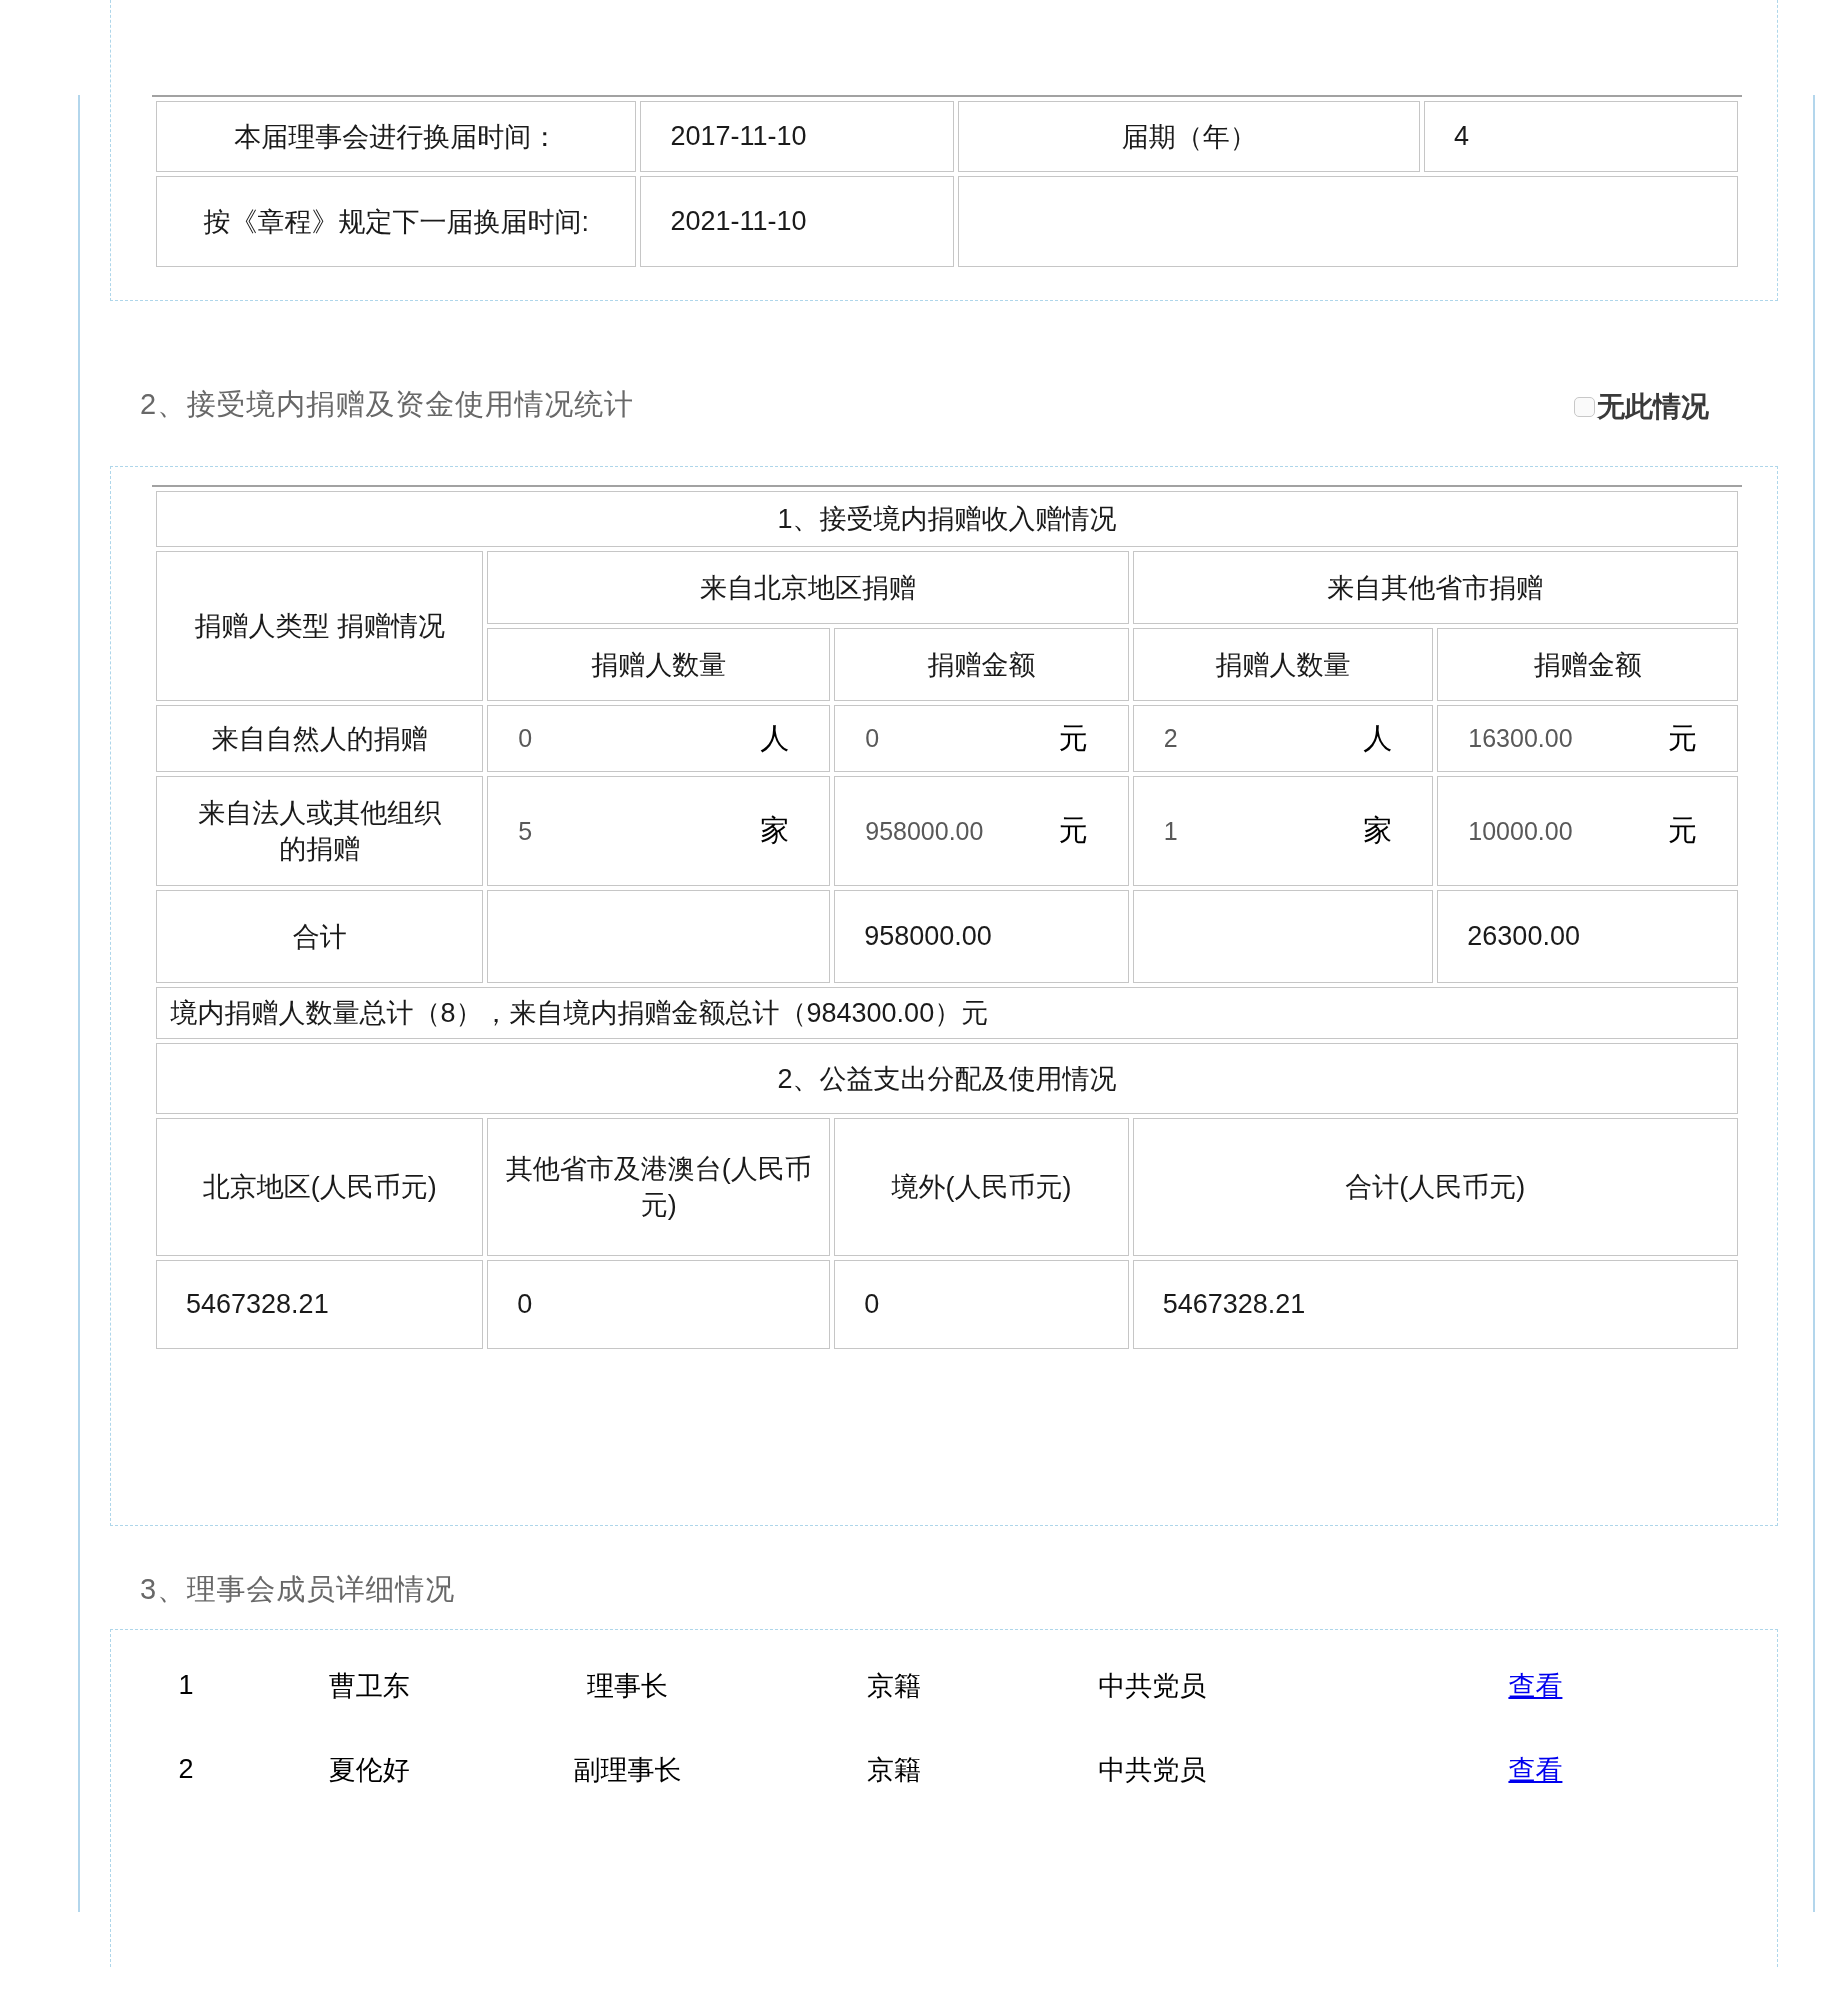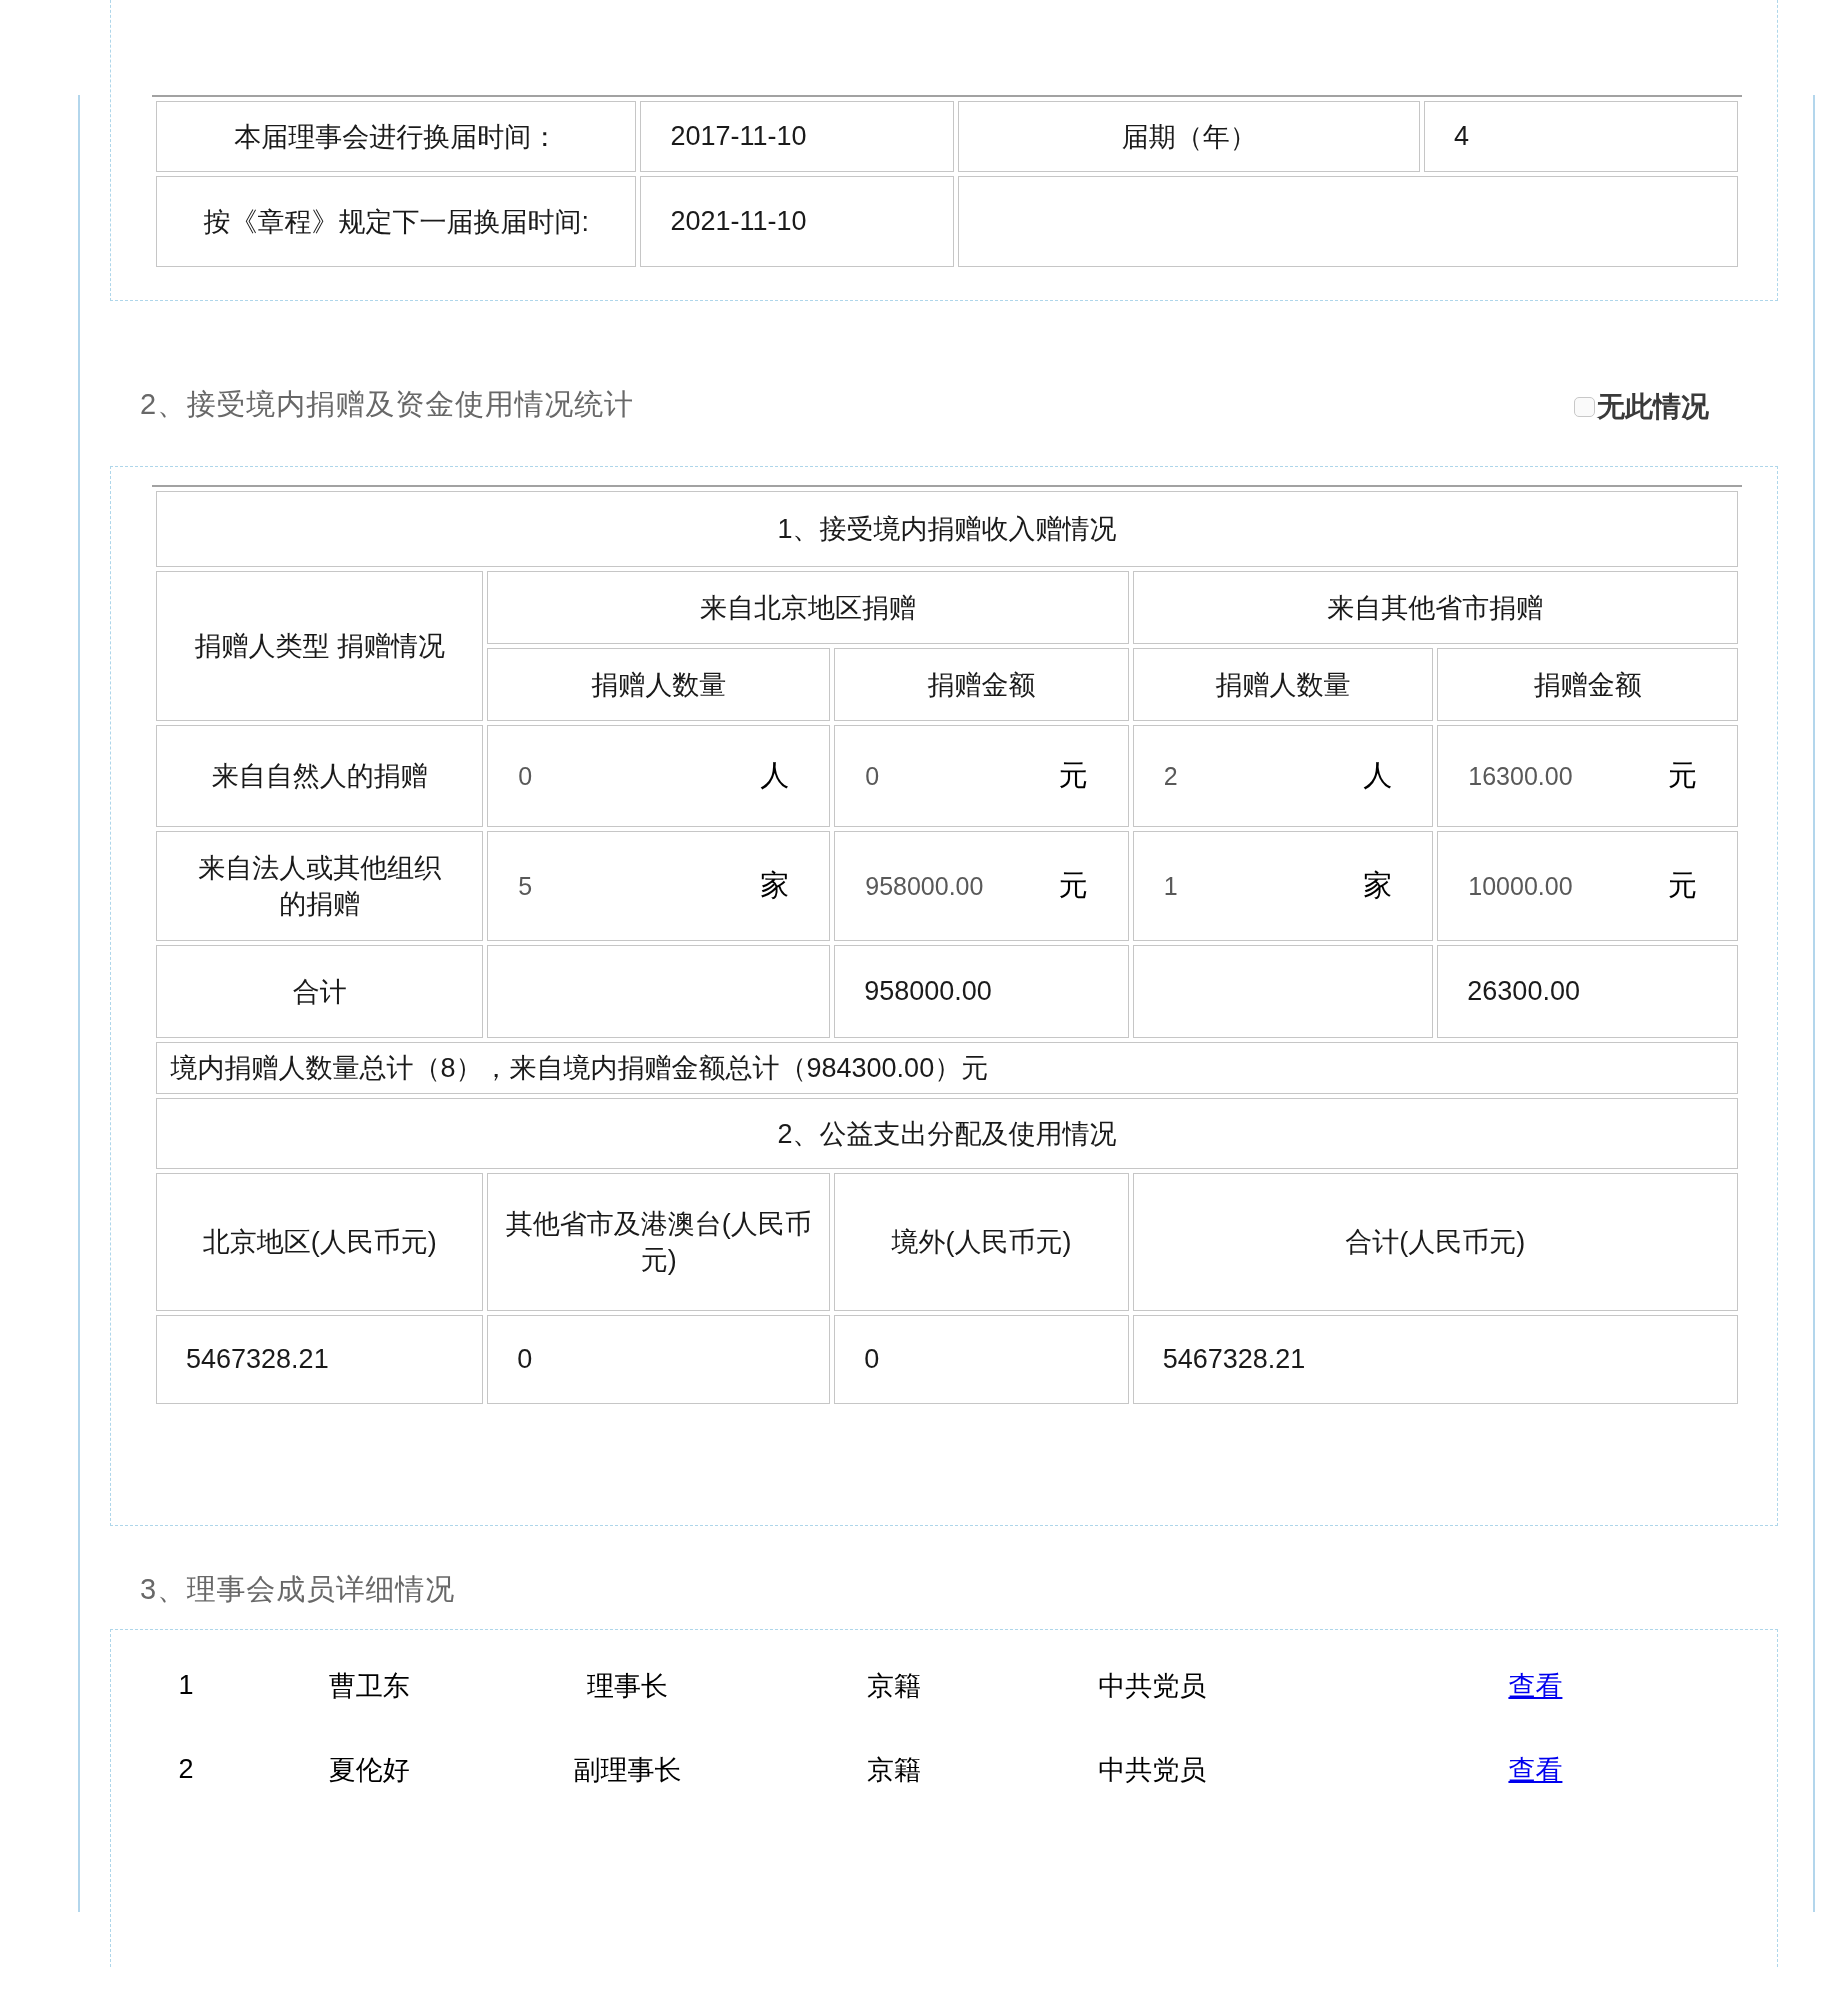--- a/index.html
+++ b/index.html
@@ -91,35 +91,35 @@
 
   <table class="rpt" id="donation-table">
     <colgroup>
       <col style="width:20.9%">
         <col style="width:21.9%">
         <col style="width:18.8%">
       <col style="width:19.2%">
         <col style="width:19.2%">
     </colgroup>
     <tbody>
-        <tr style="height:76px;">
+        <tr style="height:56px;">
       <td colspan="5" class="c">1、接受境内捐赠收入赠情况</td>
     </tr>
     <tr style="height:73px;">
       <td rowspan="2" class="c">捐赠人类型 捐赠情况</td>
       <td colspan="2" class="c">来自北京地区捐赠</td>
       <td colspan="2" class="c">来自其他省市捐赠</td>
     </tr>
     <tr style="height:73px;">
       <td class="c">捐赠人数量</td>
       <td class="c">捐赠金额</td>
       <td class="c">捐赠人数量</td>
       <td class="c">捐赠金额</td>
     </tr>
-    <tr style="height:102px;padding-left:28px;">
+    <tr style="height:67px;padding-left:28px;">
       <td class="c">来自自然人的捐赠</td>
       <td>
             <div class="vu">
         <span class="v">0</span>
         <span class="u">人</span>
             </div>
           </td>
       <td>
             <div class="vu">
         <span class="v">0</span>

